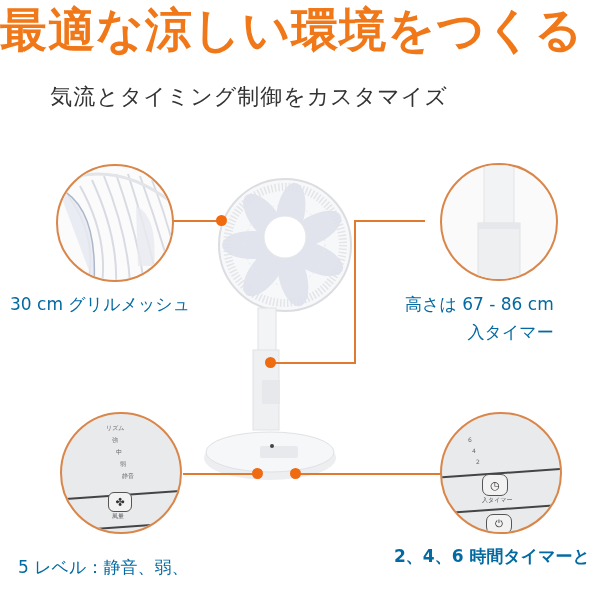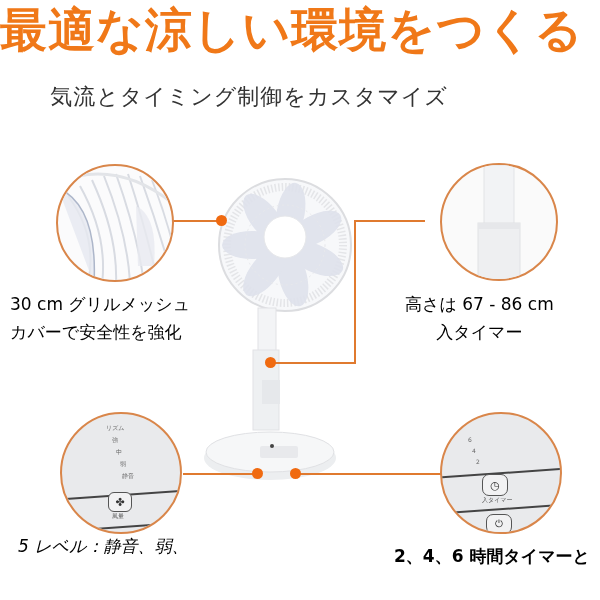--- a/index.html
+++ b/index.html
@@ -3,21 +3,21 @@
   <meta charset="utf-8">
   <style>
     html, body { margin: 0; padding: 0; background: #ffffff; }
     body { width: 600px; height: 600px; position: relative; overflow: hidden;
       font-family: "DejaVu Sans", "Liberation Sans", sans-serif; color: #2b2b2b; }
     .title { position: absolute; left: 0; top: 2px; width: 516px; text-align: center;
       color: #f07818; font-weight: bold; font-size: 47px; letter-spacing: 1px; line-height: 56px; white-space: nowrap; }
     .subtitle { position: absolute; left: 0; top: 82px; width: 498px; text-align: center;
       font-size: 22px; color: #333; line-height: 30px; letter-spacing: 1px; }
     .circle { position: absolute; border: 2px solid #d9864a; border-radius: 50%; overflow: hidden; background: #f4f5f7; box-sizing: border-box; }
-    .caption { position: absolute; font-size: 17px; line-height: 28px; color: #000000; white-space: nowrap; }
+    .caption { position: absolute; font-size: 17px; line-height: 28px; color: #0369a1; white-space: nowrap; }
     .line { position: absolute; background: #e07a2f; }
     .dot { position: absolute; width: 11px; height: 11px; border-radius: 50%; background: #f06a10; }
     svg { display: block; }
   </style>
 </head>
 <body>
 
 <div class="title">最適な涼しい環境をつくる</div>
 <div class="subtitle">気流とタイミング制御をカスタマイズ</div>
 
@@ -123,24 +123,23 @@
     <div style="position:absolute;left:40px;top:82px;font-size:6px;color:#555;">入タイマー</div>
     <div style="position:absolute;left:0;top:94px;width:122px;height:1.5px;background:#444;transform:rotate(-4deg);"></div>
     <div style="position:absolute;left:44px;top:100px;width:24px;height:18px;border:1.5px solid #555;border-radius:7px;background:#f2f2f3;display:flex;align-items:center;justify-content:center;">
       <span style="font-size:10px;color:#333;">⏻</span>
     </div>
   </div>
 </div>
 
 <div class="caption" style="left:10px;top:290px;">
   <div>30 cm グリルメッシュ</div>
-  <div>カバーで安全性を強化</div>
 </div>
-<div class="caption" style="left:405px;top:290px;text-align:center;">
+<div class="caption" style="left:405px;top:290px;text-align:right;">
   <div>高さは 67 - 86 cm</div>
   <div>入タイマー</div>
 </div>
-<div class="caption" style="left:18px;top:532px;font-style:italic;">
+<div class="caption" style="left:18px;top:553px;">
   <div>5 レベル：静音、弱、</div>
 </div>
 <div class="caption" style="left:394px;top:542px;font-weight:bold;">
   <div>2、4、6 時間タイマーと</div>
 </div>
 
 </body></html>

